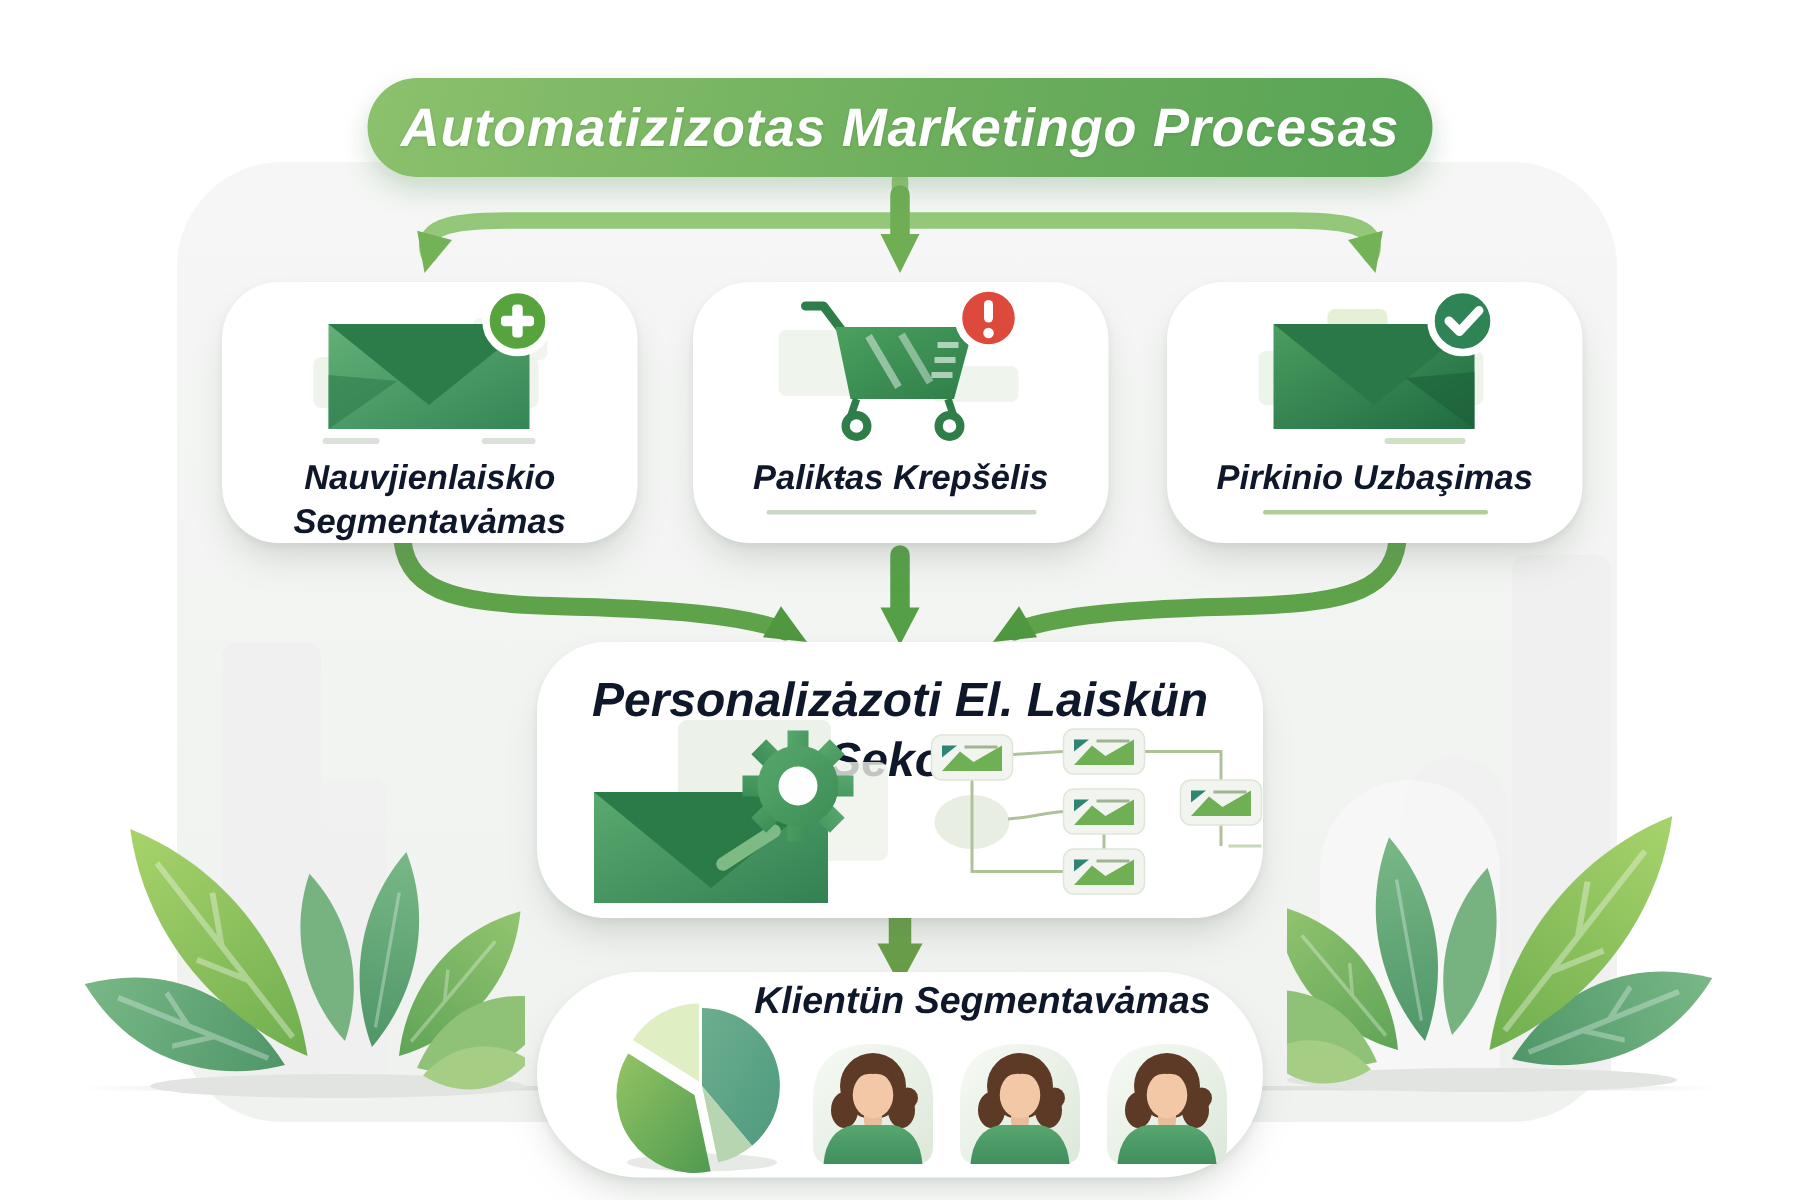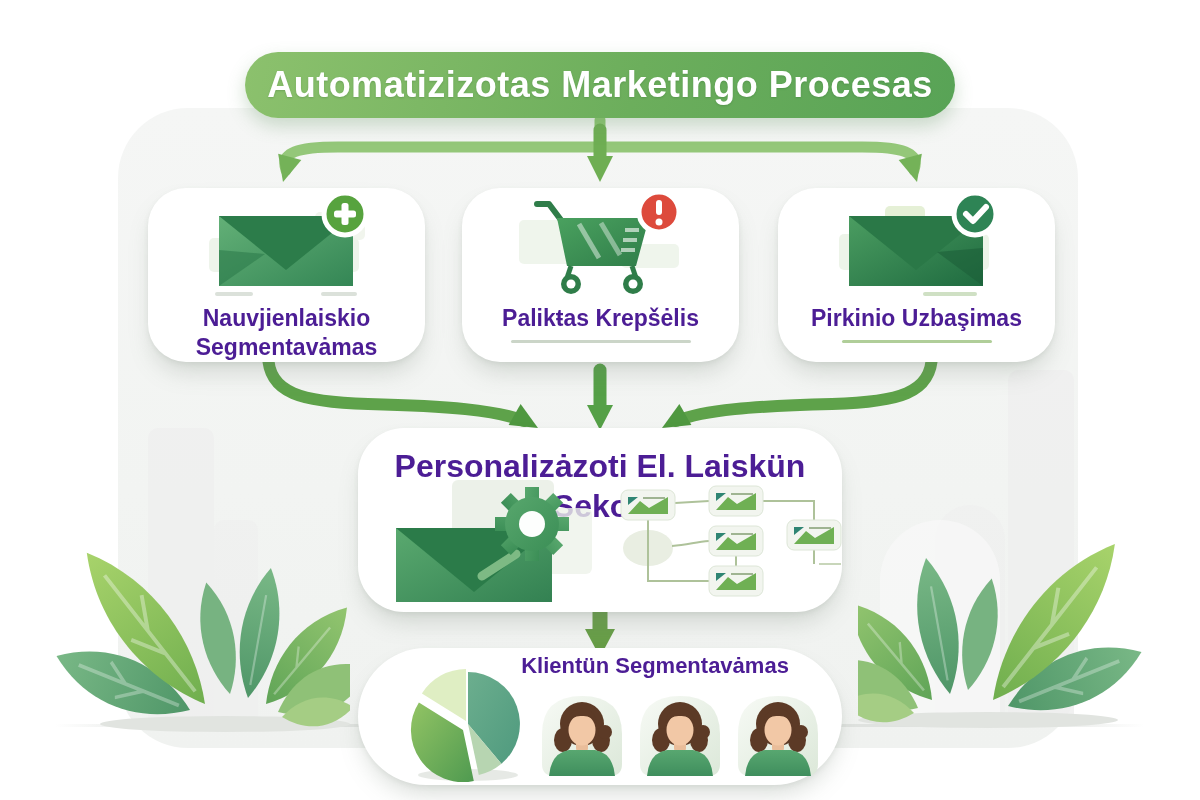--- a/index.html
+++ b/index.html
@@ -1,17 +1,17 @@
 <!DOCTYPE html>
 <html><head>
 <meta charset="utf-8">
 <style>
   html,body{margin:0;padding:0;background:#ffffff;}
   #stage{position:relative;width:1200px;height:800px;overflow:hidden;
-         font-family:"Liberation Sans","DejaVu Sans",sans-serif;background:#ffffff;}
+         font-family:"Liberation Sans","DejaVu Sans",sans-serif;background:#ffffff;font-style:italic;}
   .abs{position:absolute;}
 
   
   #panel{left:118px;top:108px;width:960px;height:640px;border-radius:70px;
          background:linear-gradient(180deg,#f5f6f5 0%,#f2f4f2 60%,#f0f2f0 100%);}
 
   .silhouette{background:#eeefee;opacity:.85;}
 
   #ground-line{left:55px;top:724px;width:1090px;height:3px;border-radius:2px;
          background:linear-gradient(to right,rgba(223,226,223,0),#dfe2df 12%,#dfe2df 88%,rgba(223,226,223,0));}
@@ -22,28 +22,28 @@
           box-shadow:0 8px 18px rgba(100,150,100,.30);
           display:flex;align-items:center;justify-content:center;}
   #banner .t{color:#ffffff;font-weight:bold;font-size:36px;letter-spacing:.5px;
           text-shadow:0 1px 2px rgba(40,90,40,.25);}
 
   
   .card{background:#ffffff;border-radius:38px;
         box-shadow:0 14px 24px -6px rgba(110,125,110,.28),0 2px 5px rgba(110,125,110,.10);}
   .stage-card{top:188px;width:277px;height:174px;display:flex;flex-direction:column;align-items:center;}
   .stage-card .icon-wrap{height:112px;display:flex;align-items:flex-end;justify-content:center;}
-  .label{color:#4c1d95;font-weight:bold;font-size:23px;text-align:center;line-height:1.25;margin-top:4px;}
+  .label{color:#0f172a;font-weight:bold;font-size:23px;text-align:center;line-height:1.25;margin-top:4px;}
   .underline{height:3px;border-radius:2px;margin:7px auto 0;}
 
   #middle-box{left:358px;top:428px;width:484px;height:184px;border-radius:46px;}
   #middle-box .label{font-size:32px;margin-top:18px;}
 
   #bottom-box{left:358px;top:648px;width:484px;height:137px;border-radius:68px;}
-  #bottom-box .label{font-size:22px;margin-left:110px;}
+  #bottom-box .label{font-size:25px;margin-left:110px;}
 
   svg{display:block;}
   #flow-arrows{left:0;top:0;pointer-events:none;}
 </style>
 </head>
 <body>
 
 <div id="stage">
 
   <svg width="0" height="0" style="position:absolute" aria-hidden="true">

